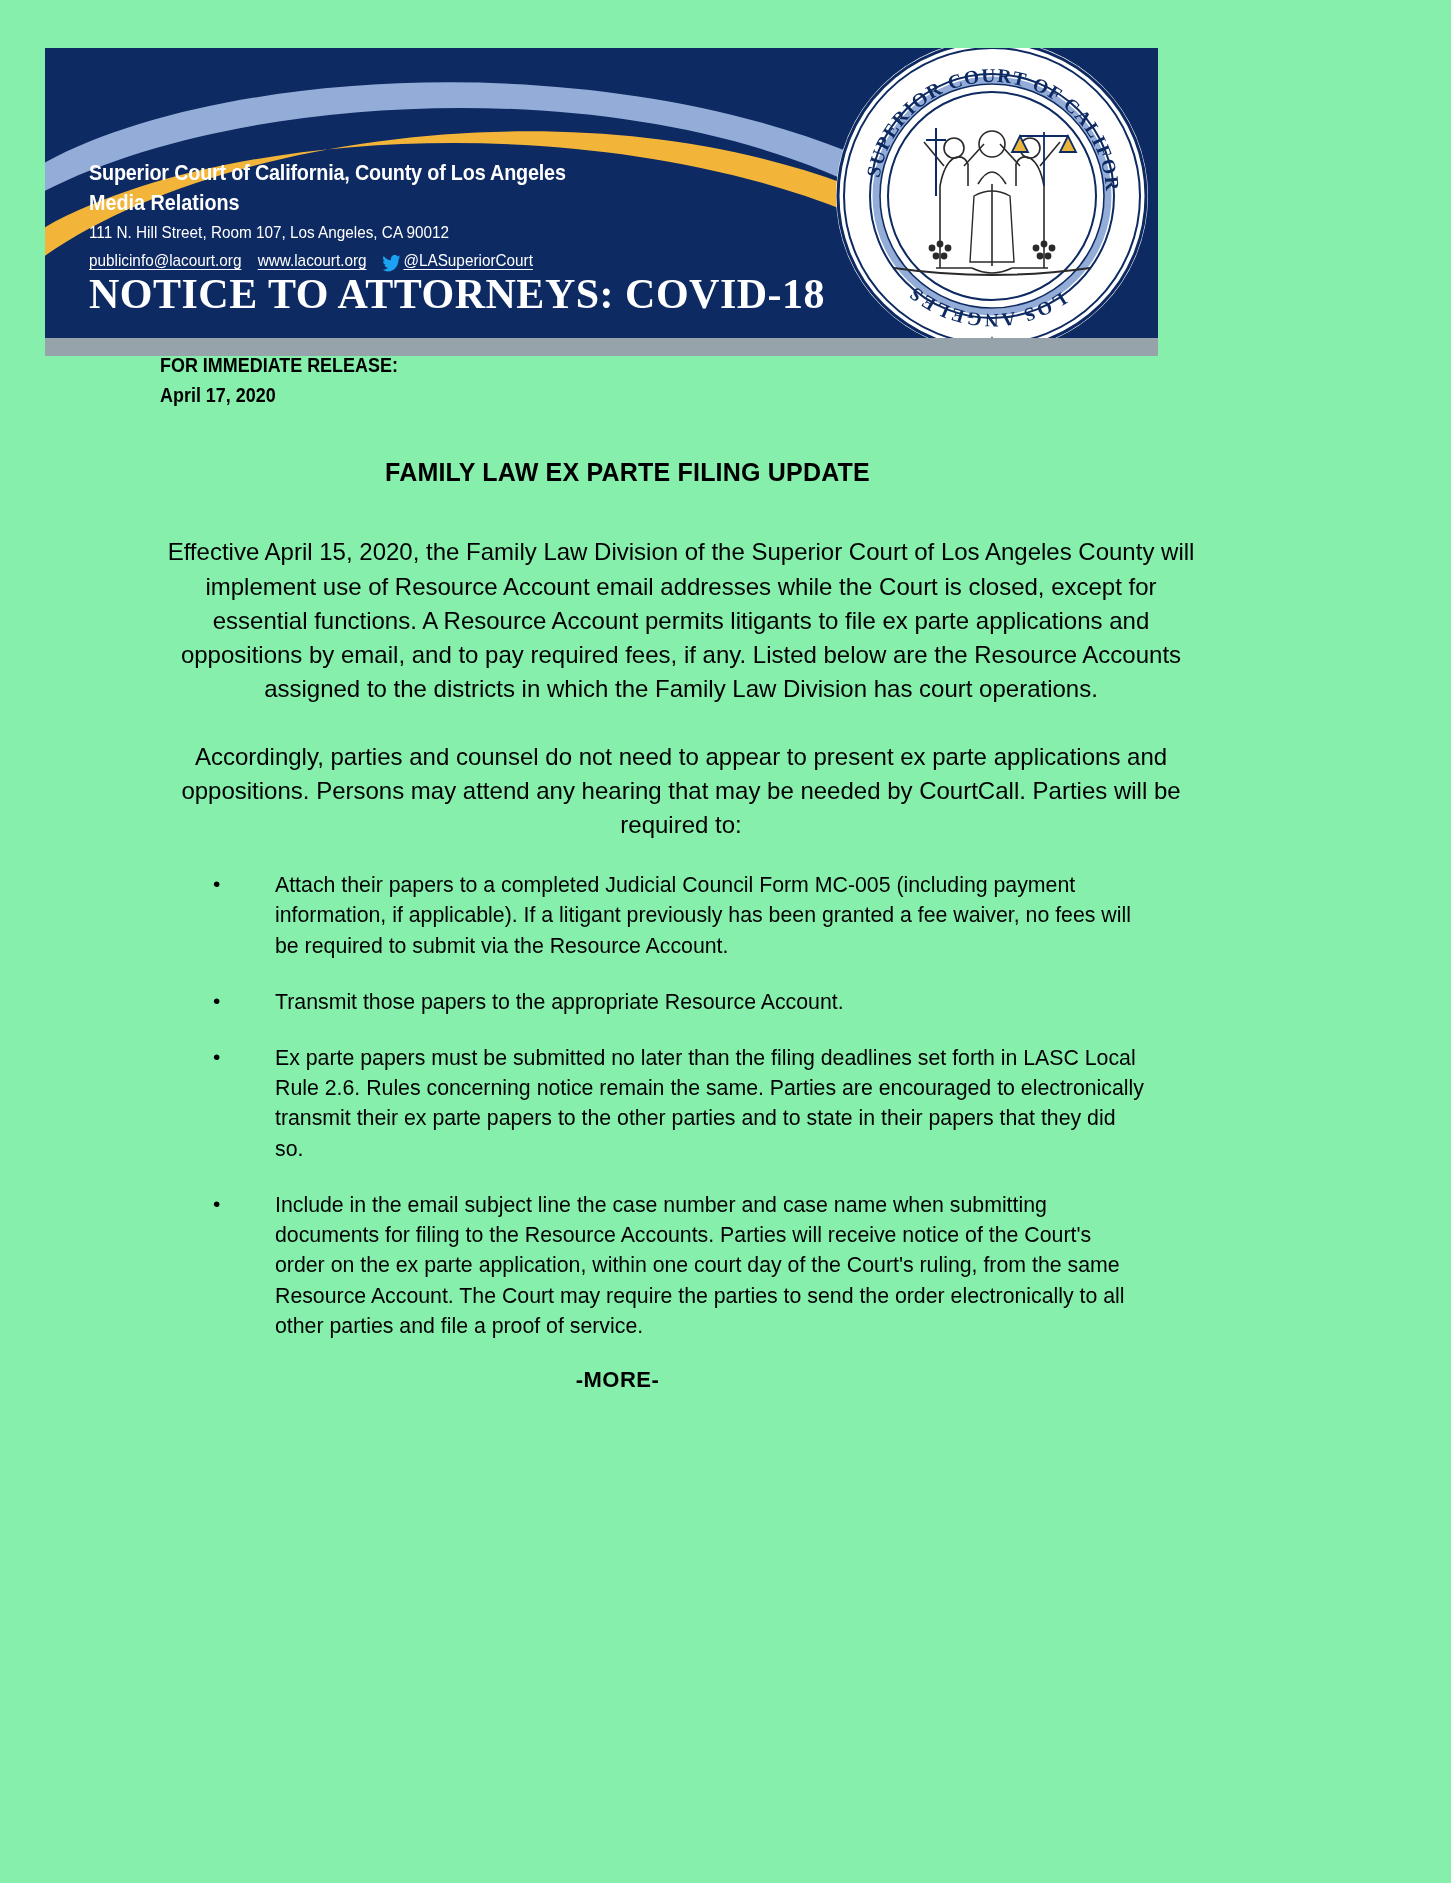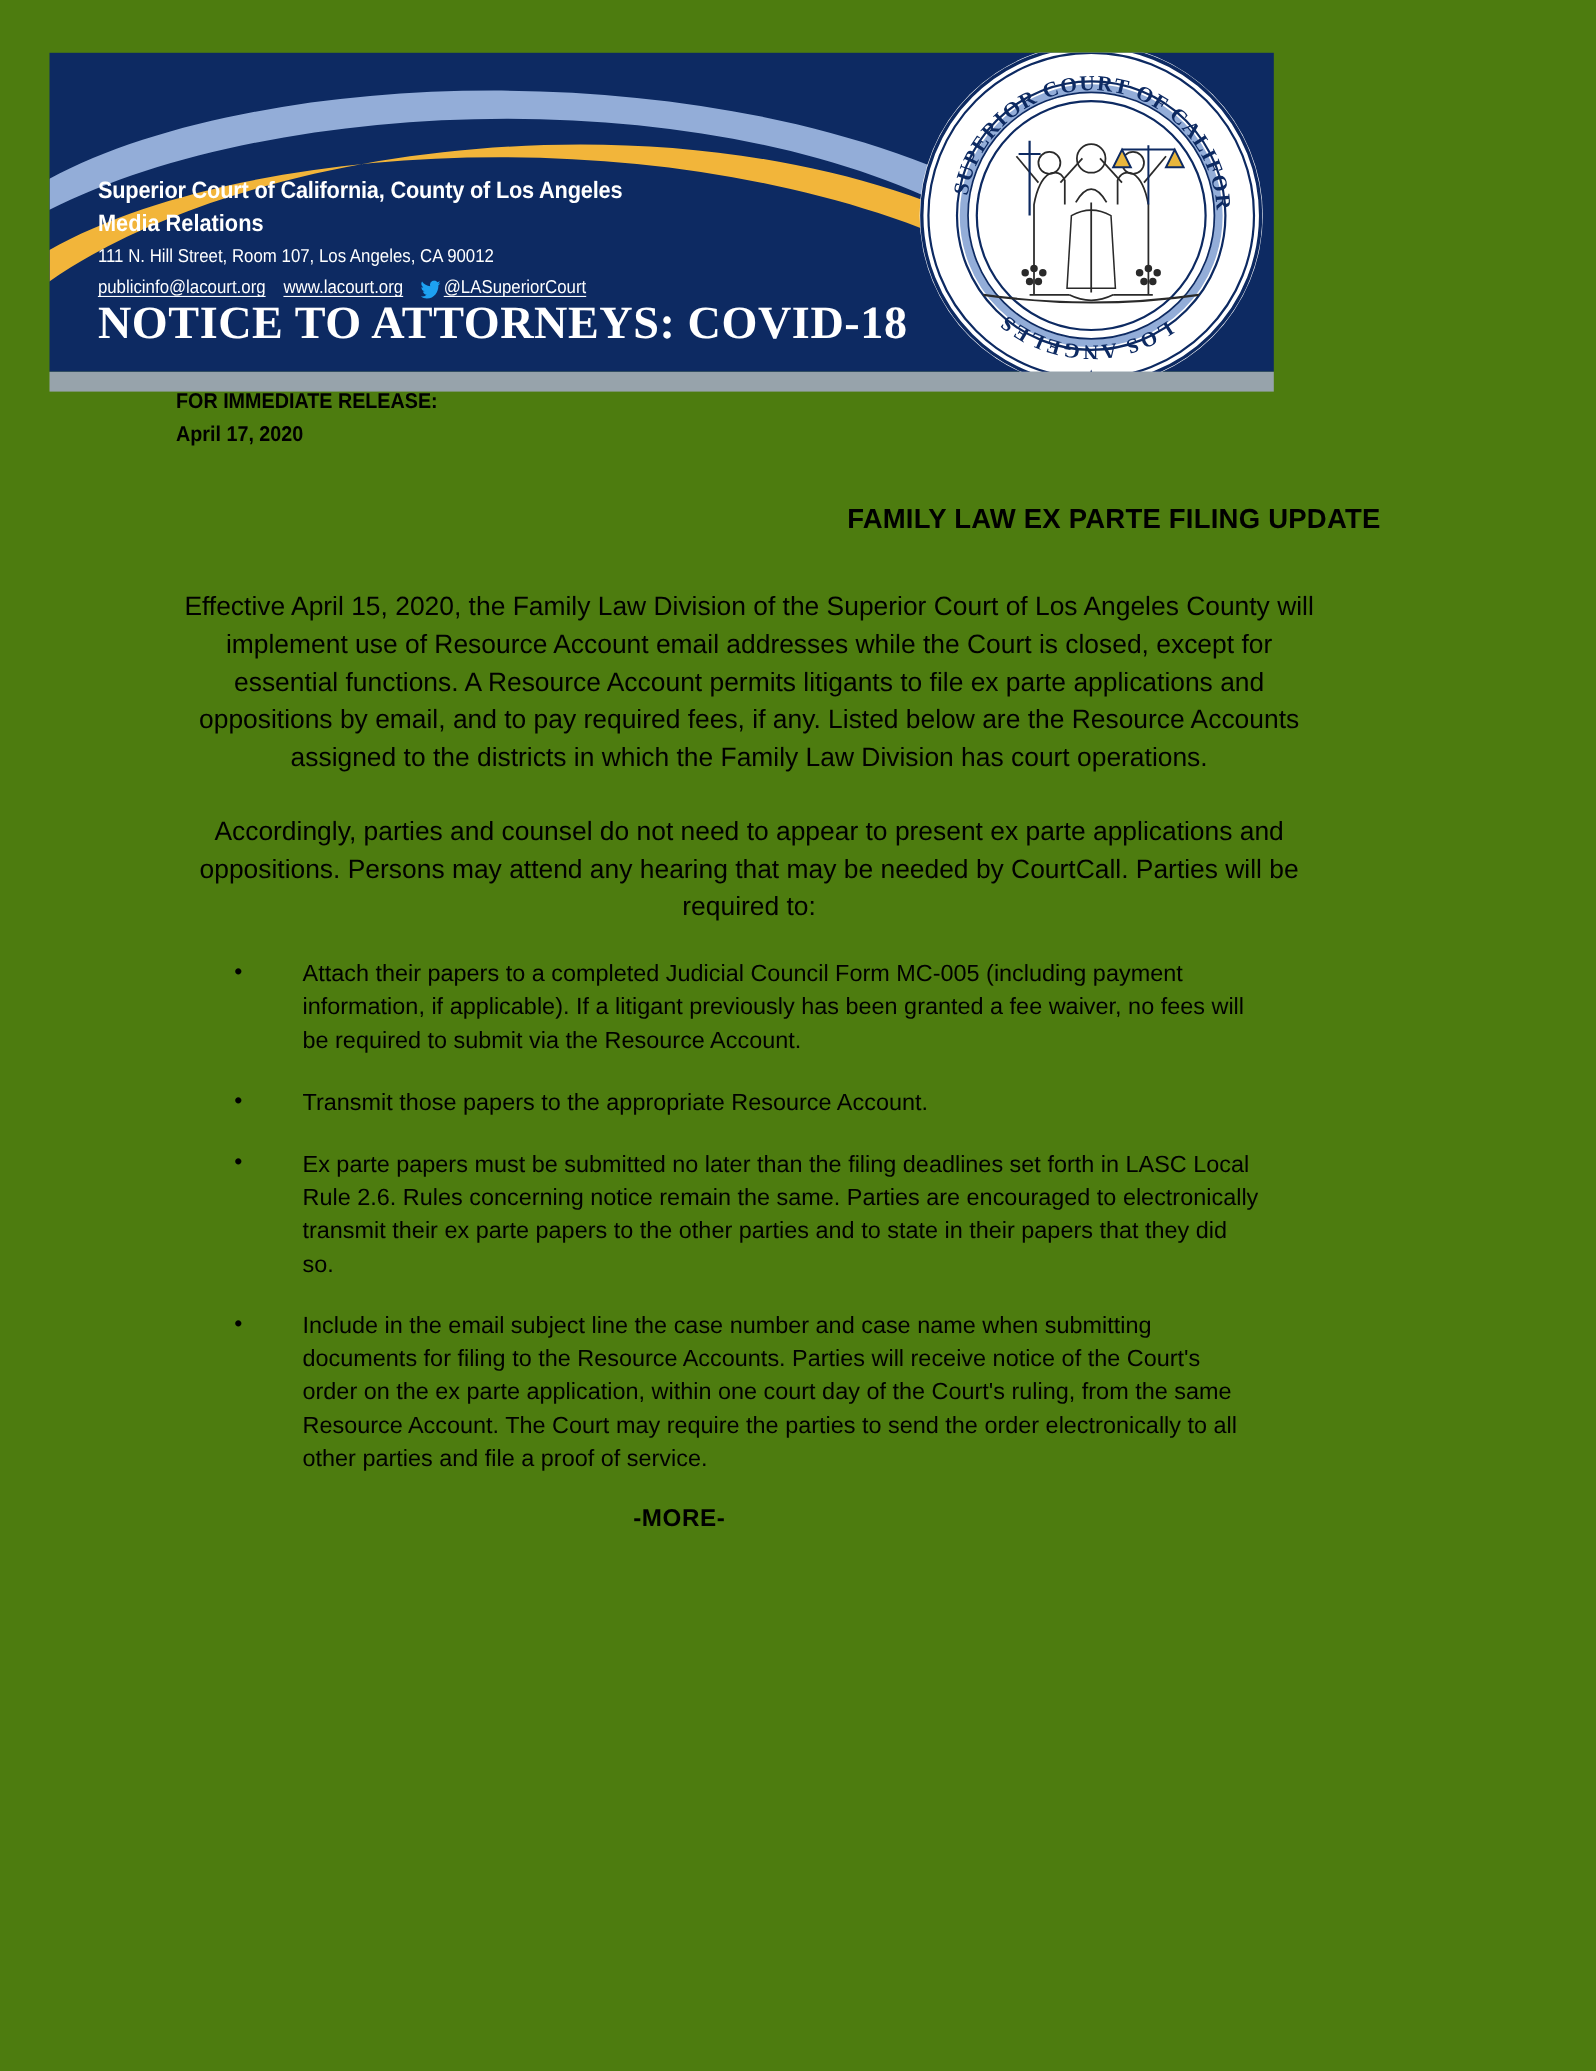--- a/index.html
+++ b/index.html
@@ -14,21 +14,21 @@
     color: #000000;
     position: relative;
     overflow: hidden;
   }
 
   
   .page {
     position: relative;
     width: 1451px;
     height: 1883px;
-    background: #4d7c0f;
+    background: #86efac;
   }
 
   
   .header {
     position: absolute;
     left: 45px;
     top: 48px;
     width: 1113px;
     height: 290px;
     background: #0d2a62;
@@ -156,21 +156,21 @@
     font-family: "Liberation Sans", sans-serif;
     font-weight: bold;
     font-size: 19.5px;
     line-height: 1.55;
     transform: scaleX(0.92);
     transform-origin: left top;
   }
 
   .doc-title {
     margin-top: 48px;
-    text-align: right;
+    text-align: center;
     font-family: "Liberation Sans", sans-serif;
     font-weight: bold;
     font-size: 25px;
     letter-spacing: 0.2px;
     padding-right: 60px;
   }
 
   .para {
     margin-left: 160px;
     margin-right: 113px;

